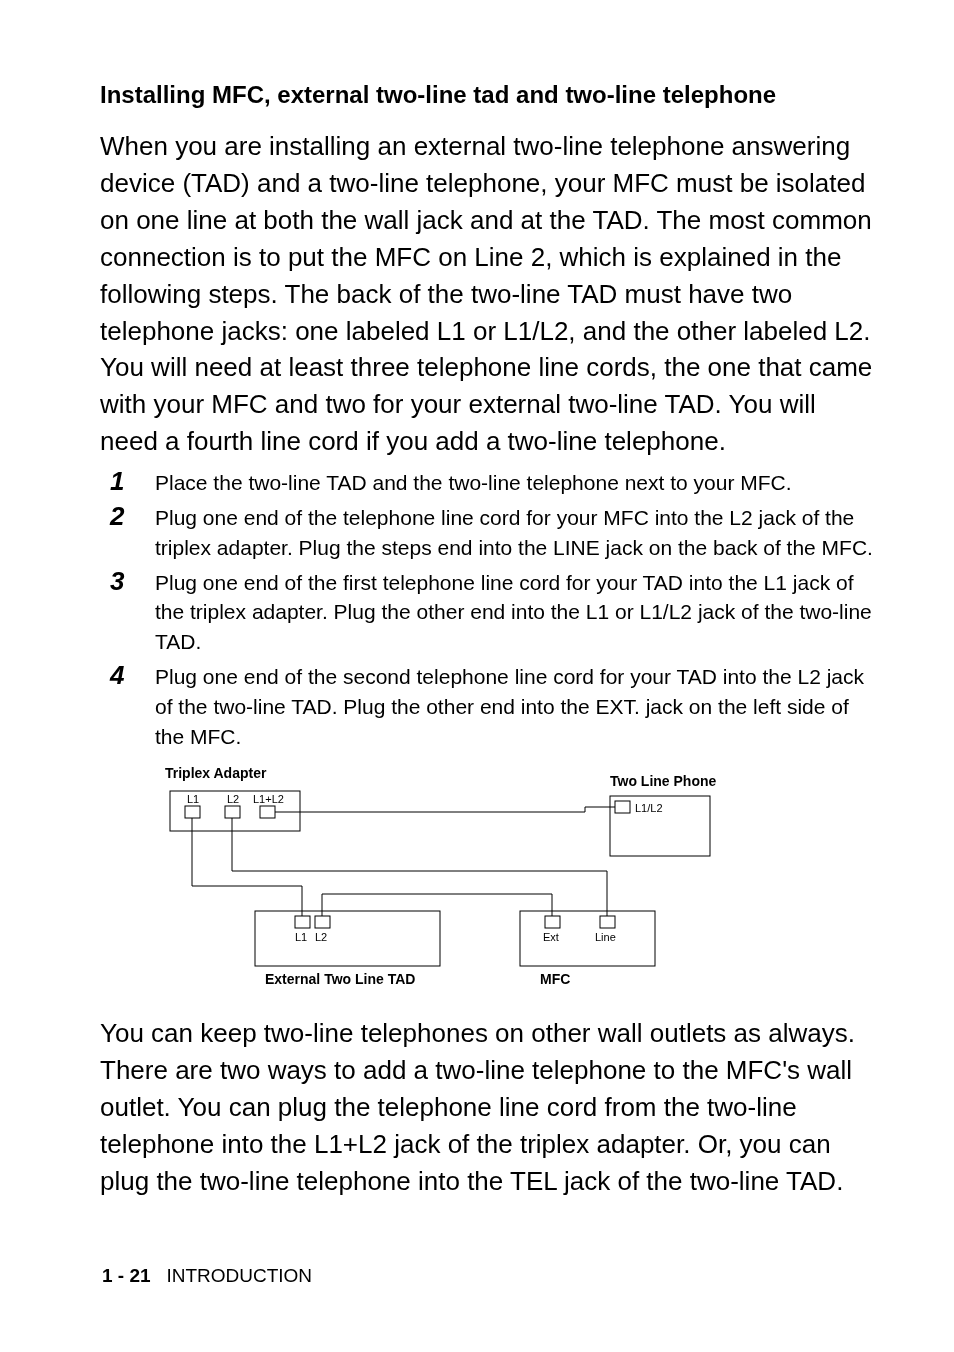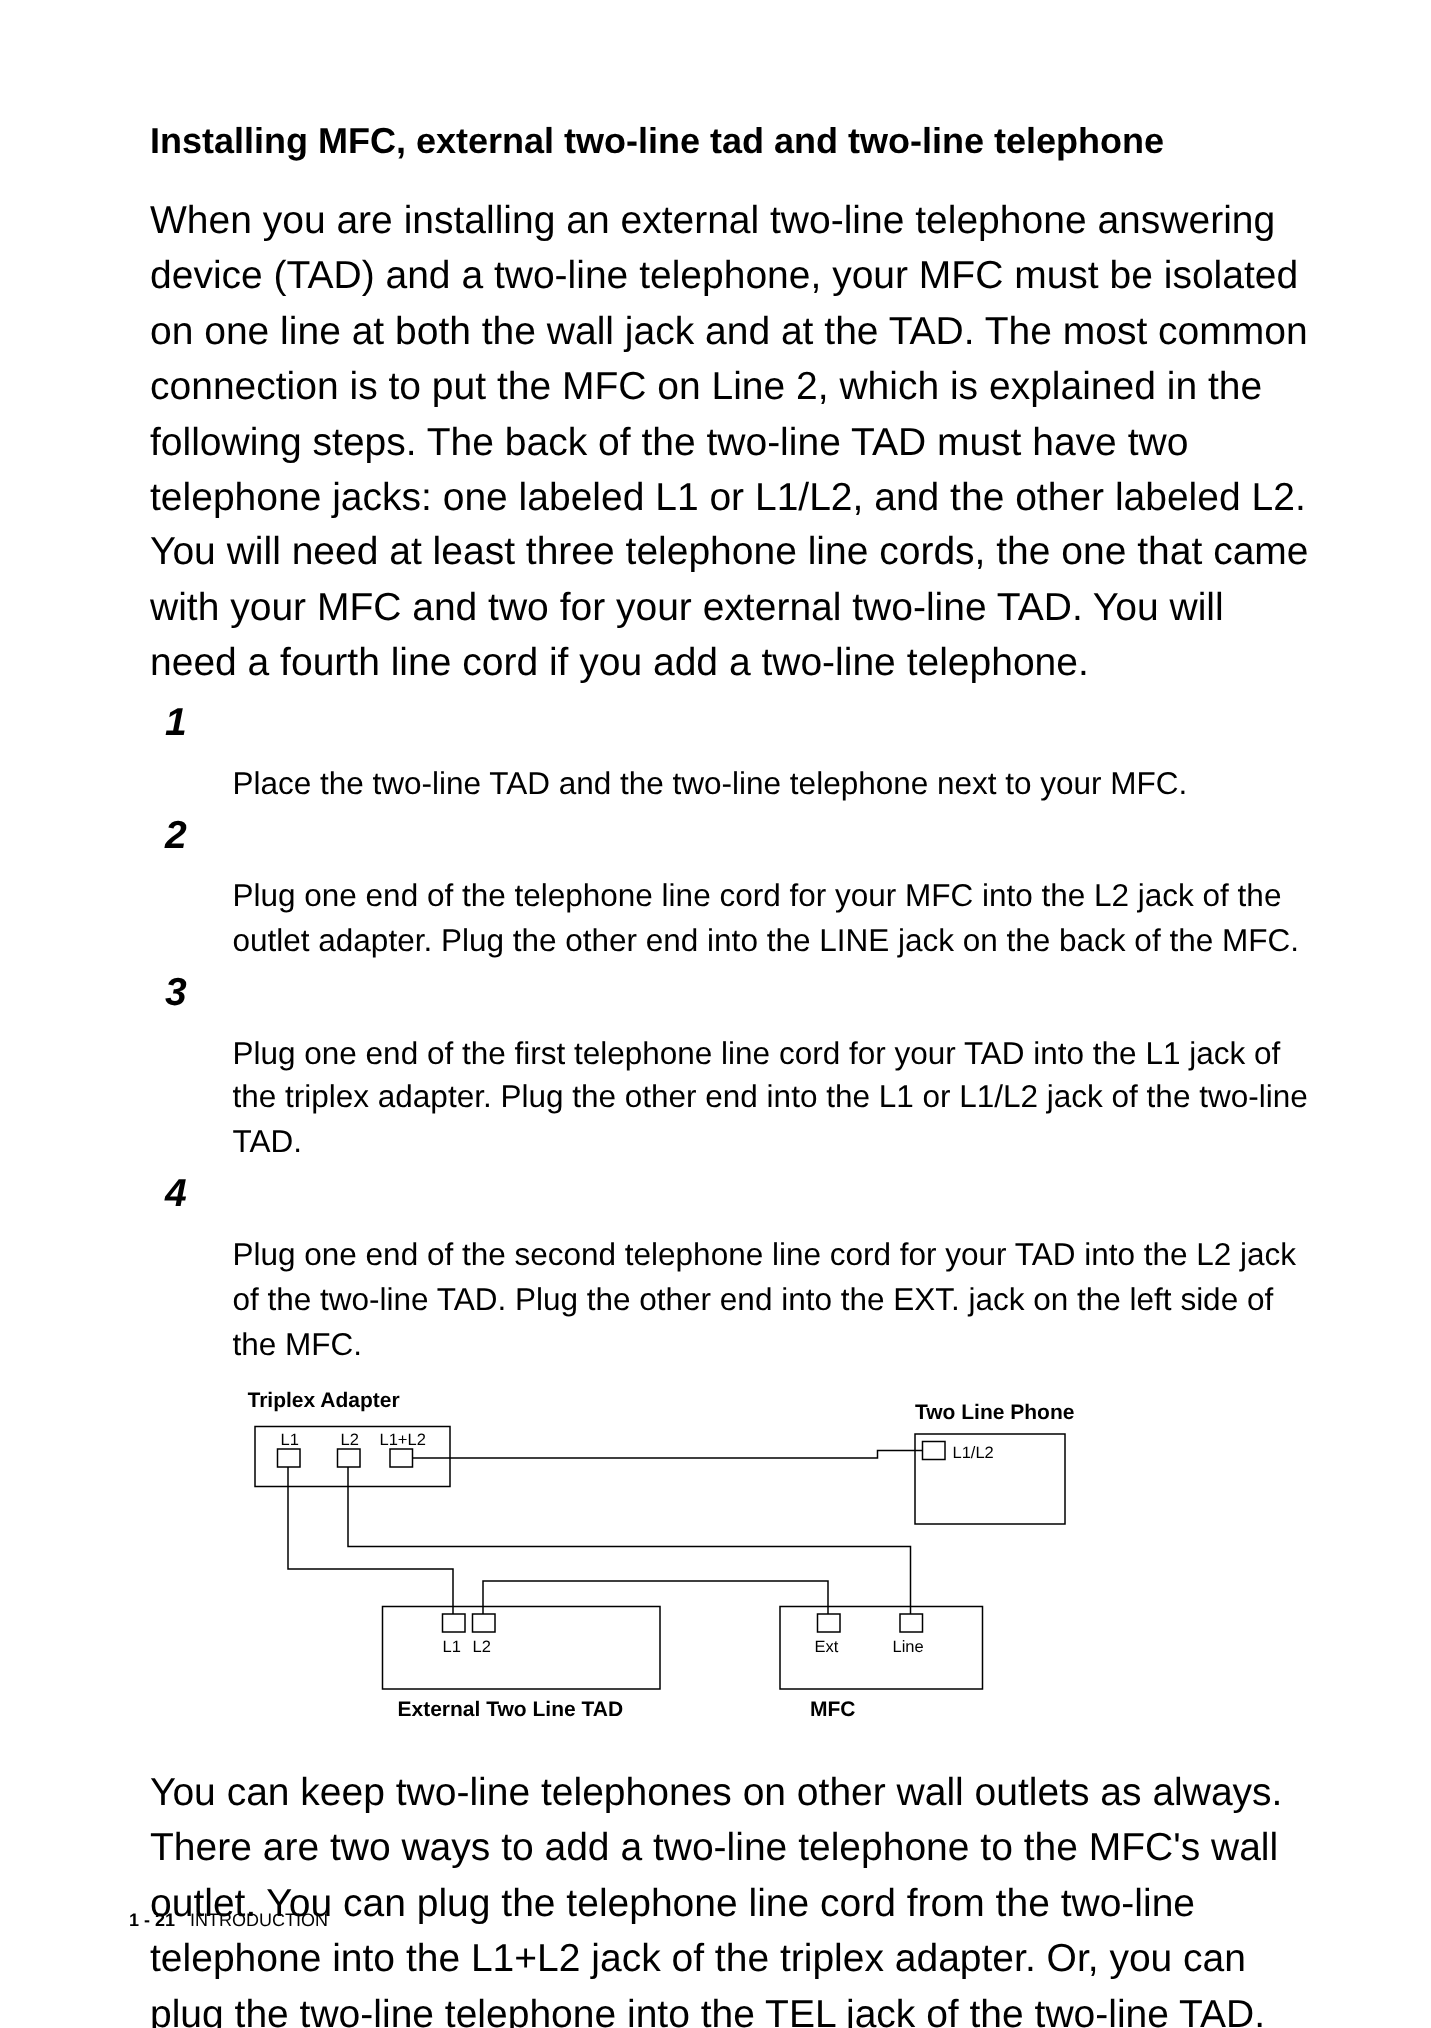--- a/index.html
+++ b/index.html
@@ -44,50 +44,49 @@
     width: 45px;
     flex-shrink: 0;
     text-align: left;
     padding-left: 10px;
     line-height: 1.05;
   }
   .step-text {
     font-size: 21px;
     line-height: 1.42;
     flex: 1;
-    margin-top: 40px;
   }
   .diagram-wrap {
     margin: 15px 0 20px 65px;
   }
   .footer {
     position: absolute;
     bottom: 65px;
-    left: 86px;
-    font-size: 12px;
+    left: 102px;
+    font-size: 19px;
   }
   .footer .pg {
     font-weight: bold;
   }
 </style>
 </head>
 <body>
 
 <div class="page">
   <div class="heading">Installing MFC, external two-line tad and two-line telephone</div>
   <div class="body-text">When you are installing an external two-line telephone answering device (TAD) and a two-line telephone, your MFC must be isolated on one line at both the wall jack and at the TAD. The most common connection is to put the MFC on Line 2, which is explained in the following steps. The back of the two-line TAD must have two telephone jacks: one labeled L1 or L1/L2, and the other labeled L2. You will need at least three telephone line cords, the one that came with your MFC and two for your external two-line TAD. You will need a fourth line cord if you add a two-line telephone.</div>
 
   <ol class="steps">
     <li>
       <div class="step-num">1</div>
       <div class="step-text">Place the two-line TAD and the two-line telephone next to your MFC.</div>
     </li>
     <li>
       <div class="step-num">2</div>
-      <div class="step-text">Plug one end of the telephone line cord for your MFC into the L2 jack of the outlet adapter. Plug the other end into the LINE jack on the back of the MFC.</div>
+      <div class="step-text">Plug one end of the telephone line cord for your MFC into the L2 jack of the triplex adapter. Plug the steps end into the LINE jack on the back of the MFC.</div>
     </li>
     <li>
       <div class="step-num">3</div>
       <div class="step-text">Plug one end of the first telephone line cord for your TAD into the L1 jack of the triplex adapter. Plug the other end into the L1 or L1/L2 jack of the two-line TAD.</div>
     </li>
     <li>
       <div class="step-num">4</div>
       <div class="step-text">Plug one end of the second telephone line cord for your TAD into the L2 jack of the two-line TAD. Plug the other end into the EXT. jack on the left side of the MFC.</div>
     </li>
   </ol>

